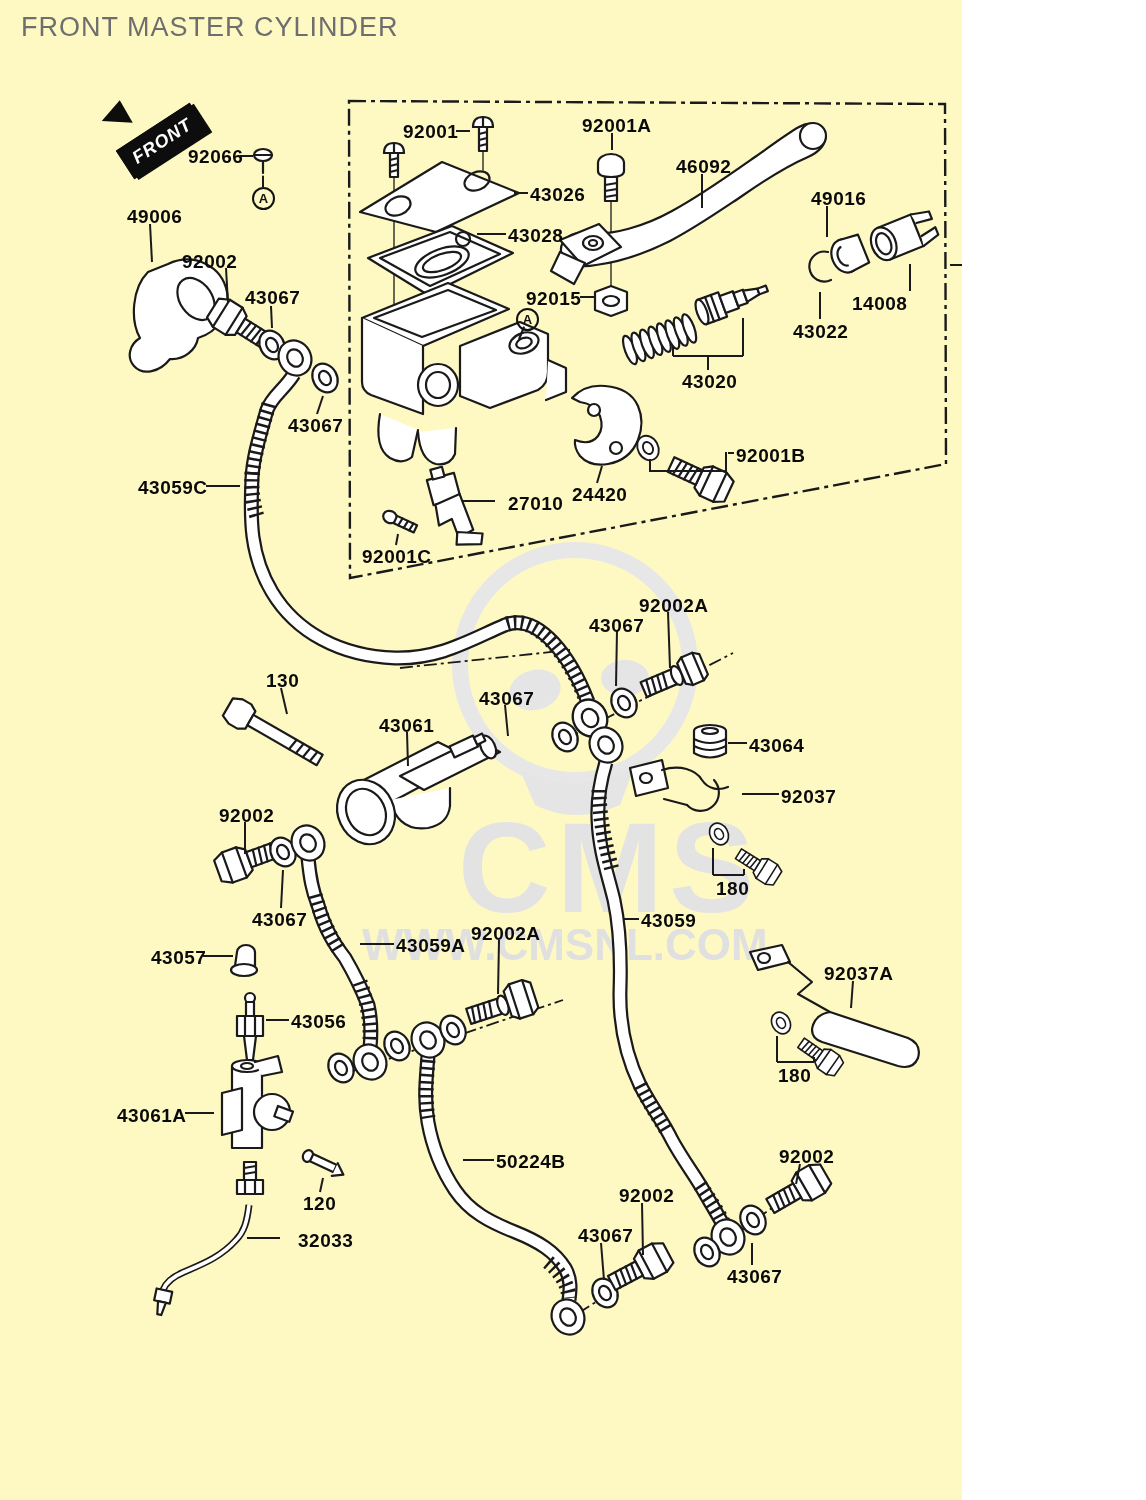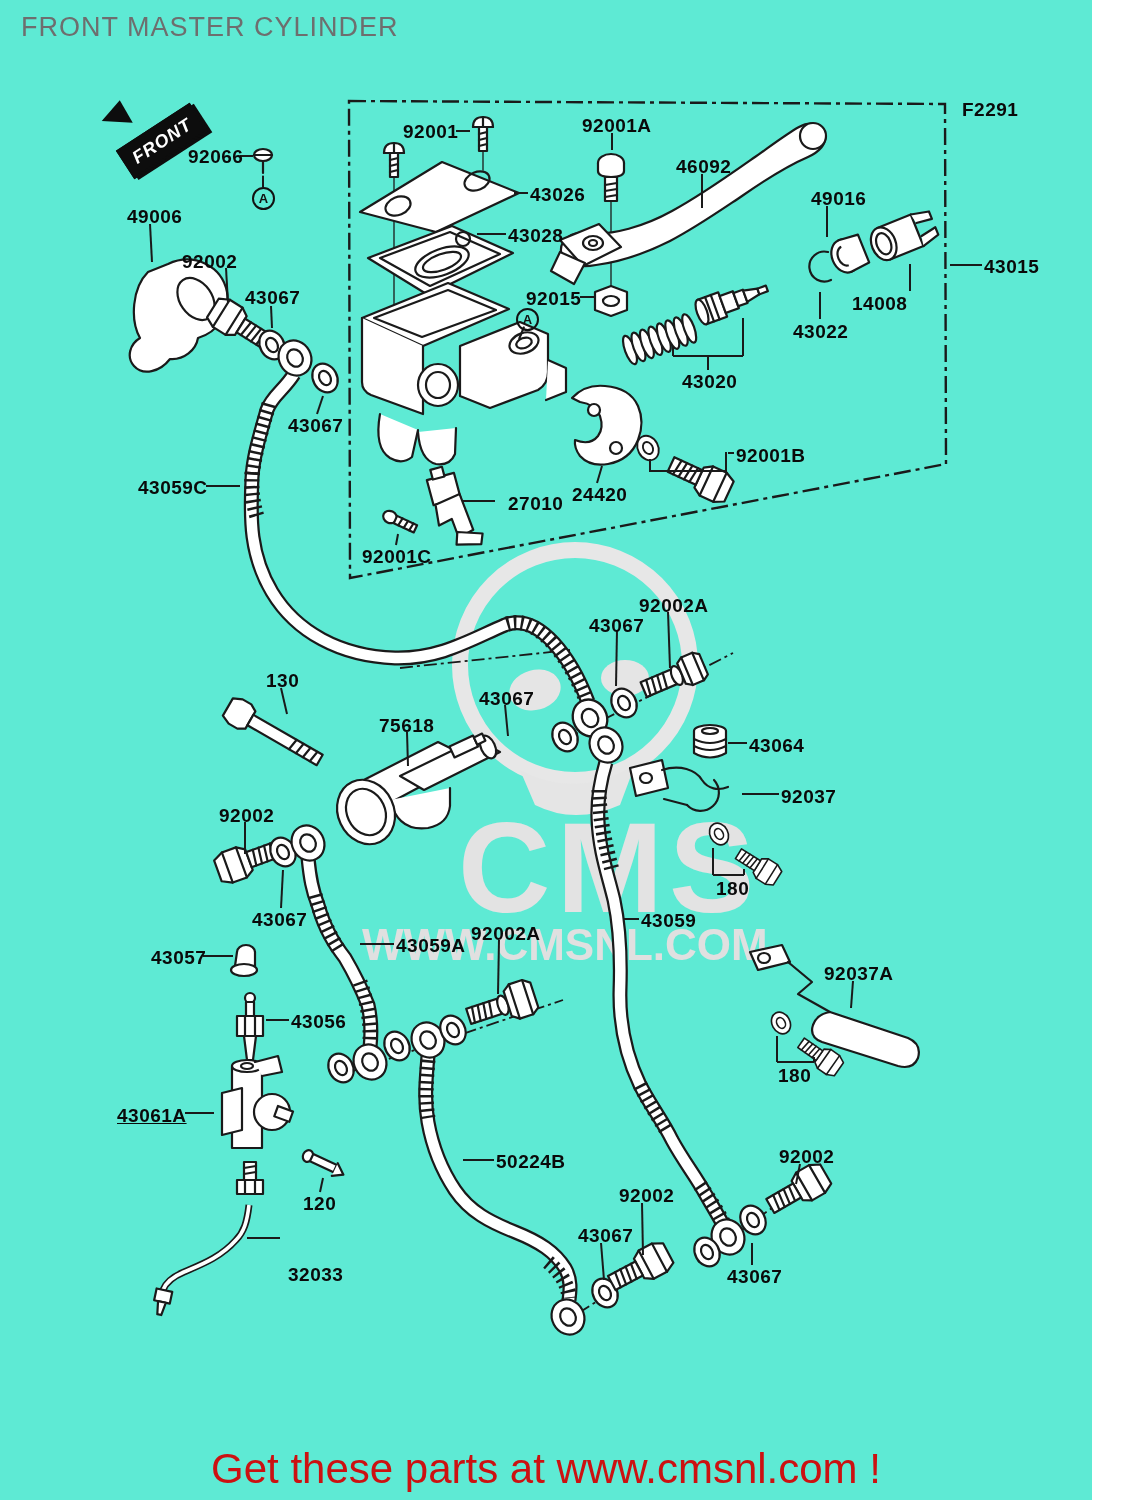--- a/index.html
+++ b/index.html
@@ -1,16 +1,16 @@
 <!DOCTYPE html>
 <html style="--banner-red: #cc1111;"><head>
 <meta charset="utf-8">
 <style>
   html,body{margin:0;padding:0;background:#fff;}
-  #stage{position:relative;width:1092px;height:1500px;background:#5eead4;overflow:hidden;
+  #stage{position:relative;width:962px;height:1500px;background:#fef9c3;overflow:hidden;
          font-family:"Liberation Sans",sans-serif;}
   #page-title{position:absolute;left:21px;top:12px;font-size:27px;letter-spacing:1px;
               color:#6e6e6e;white-space:nowrap;}
   #diagram-svg{position:absolute;left:0;top:0;}
   #label-layer{position:absolute;left:0;top:0;width:100%;height:100%;pointer-events:none;}
   .plabel{position:absolute;font-weight:bold;font-size:19px;color:#0a0a0a;
           white-space:nowrap;letter-spacing:0.5px;pointer-events:auto;}
   .amark{position:absolute;width:19px;height:19px;border:2px solid #111;border-radius:50%;
          font-weight:bold;font-size:13px;color:#111;text-align:center;line-height:19px;}
   #front-marker{position:absolute;left:118px;top:124px;width:84px;height:30px;background:#0d0d0d;
@@ -476,38 +476,37 @@
       <div class="plabel" style="left: 984px; top: 256px;">43015</div>
       <div class="plabel" style="left: 682px; top: 371px;">43020</div>
       <div class="plabel" style="left: 736px; top: 445px;">92001B</div>
       <div class="plabel" style="left: 572px; top: 484px;">24420</div>
       <div class="plabel" style="left: 497px; top: 493px; margin-left: 11px;">27010</div>
       <div class="plabel" style="left: 362px; top: 546px;">92001C</div>
       <div class="plabel" style="left: 962px; top: 99px;">F2291</div>
       <div class="plabel" style="left: 639px; top: 595px;">92002A</div>
       <div class="plabel" style="left: 589px; top: 615px;">43067</div>
       <div class="plabel" style="left: 266px; top: 670px;">130</div>
-      <div class="plabel" style="left: 379px; top: 715px;">75618</div>
+      <div class="plabel" style="left: 379px; top: 715px;">43061</div>
       <div class="plabel" style="left: 479px; top: 688px;">43067</div>
       <div class="plabel" style="left: 749px; top: 735px;">43064</div>
       <div class="plabel" style="left: 781px; top: 786px;">92037</div>
       <div class="plabel" style="left: 219px; top: 805px;">92002</div>
       <div class="plabel" style="left: 252px; top: 909px;">43067</div>
       <div class="plabel" style="left: 396px; top: 935px;">43059A</div>
       <div class="plabel" style="left: 471px; top: 923px;">92002A</div>
       <div class="plabel" style="left: 151px; top: 947px;">43057</div>
       <div class="plabel" style="left: 291px; top: 1011px;">43056</div>
-      <div class="plabel" style="left: 117px; top: 1105px; text-decoration: underline;">43061A</div>
+      <div class="plabel" style="left: 117px; top: 1105px;">43061A</div>
       <div class="plabel" style="left: 496px; top: 1151px;">50224B</div>
       <div class="plabel" style="left: 303px; top: 1193px;">120</div>
-      <div class="plabel" style="left: 288px; top: 1230px; margin-top: 34px;">32033</div>
+      <div class="plabel" style="left: 298px; top: 1230px;">32033</div>
       <div class="plabel" style="left: 619px; top: 1185px;">92002</div>
       <div class="plabel" style="left: 578px; top: 1225px;">43067</div>
       <div class="plabel" style="left: 779px; top: 1146px;">92002</div>
       <div class="plabel" style="left: 727px; top: 1266px;">43067</div>
       <div class="plabel" style="left: 824px; top: 963px;">92037A</div>
       <div class="plabel" style="left: 716px; top: 878px;">180</div>
       <div class="plabel" style="left: 778px; top: 1065px;">180</div>
       <div class="plabel" style="left: 641px; top: 910px;">43059</div>
     </div>
 
-  <div id="banner">Get these parts at www.cmsnl.com !</div>
 </div>
 
 </body></html>

